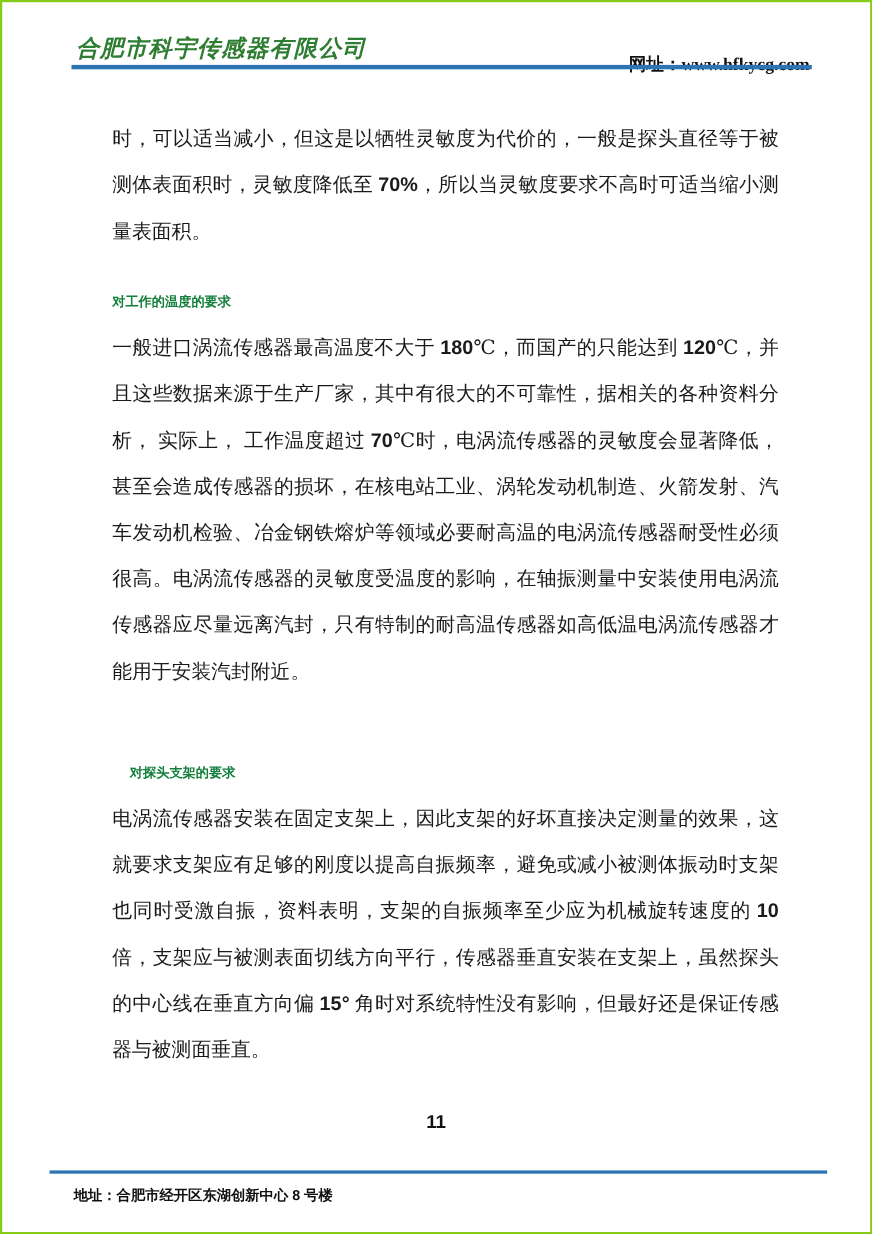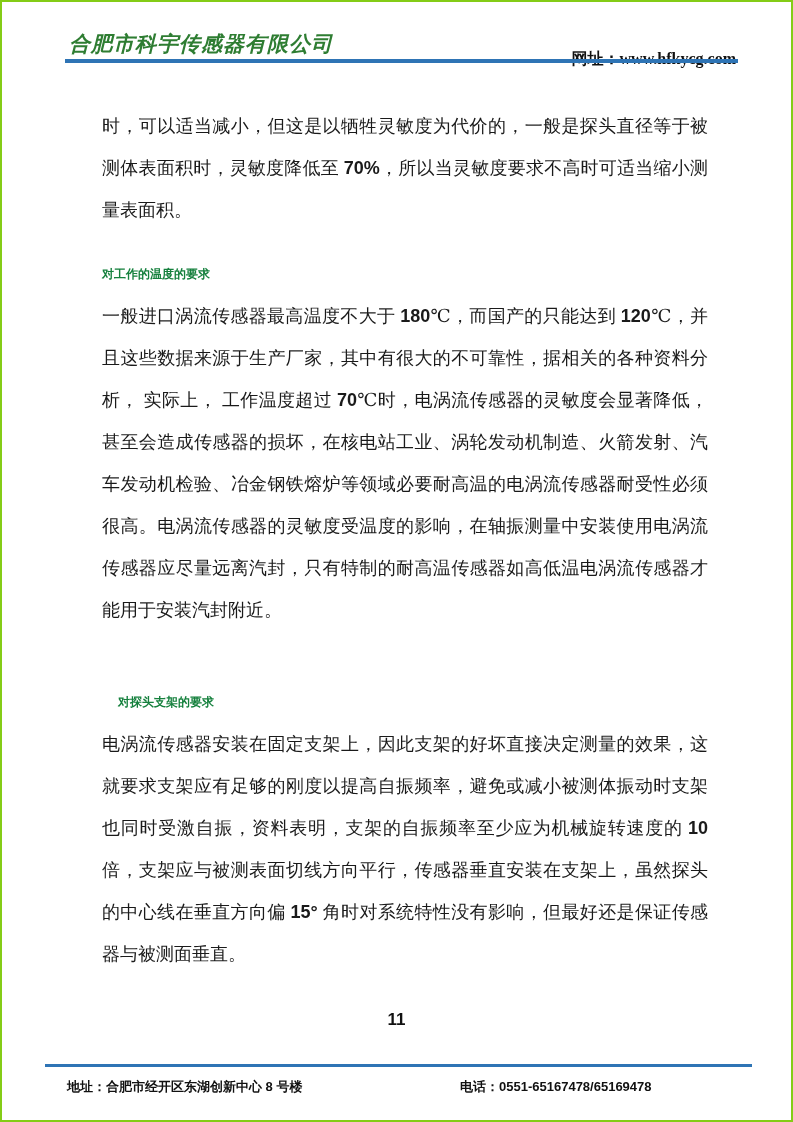--- a/index.html
+++ b/index.html
@@ -98,16 +98,15 @@
         <h2>对探头支架的要求</h2>
         <p><span>电涡流传感器安装在固定支架上，因此支架的好坏直接决定测量的效果，这就要求支架应有足够的刚度以提高自振频率，避免或减小被测体振动时支架也同时受激自振，资料表明，支架的自振频率至少应为机械旋转速度的 </span><span class="b">10</span><span> 倍，支架应与被测表面切线方向平行，传感器垂直安装在支架上，虽然探头的中心线在垂直方向偏 </span><span class="b">15°</span><span> 角时对系统特性没有影响，但最好还是保证传感器与被测面垂直。</span></p>
       </section>
     </div>
 
   <div class="page-number">11</div>
 
   <div class="footer-rule"></div>
   <div class="footer">
     <span class="address"><span>地址：</span><span>合肥市经开区东湖创新中心 8 号楼</span></span>
-    <span class="phone"><span>电话：</span><span>0551-65167478/65169478</span></span>
   </div>
 
 </div>
 
 </body></html>

